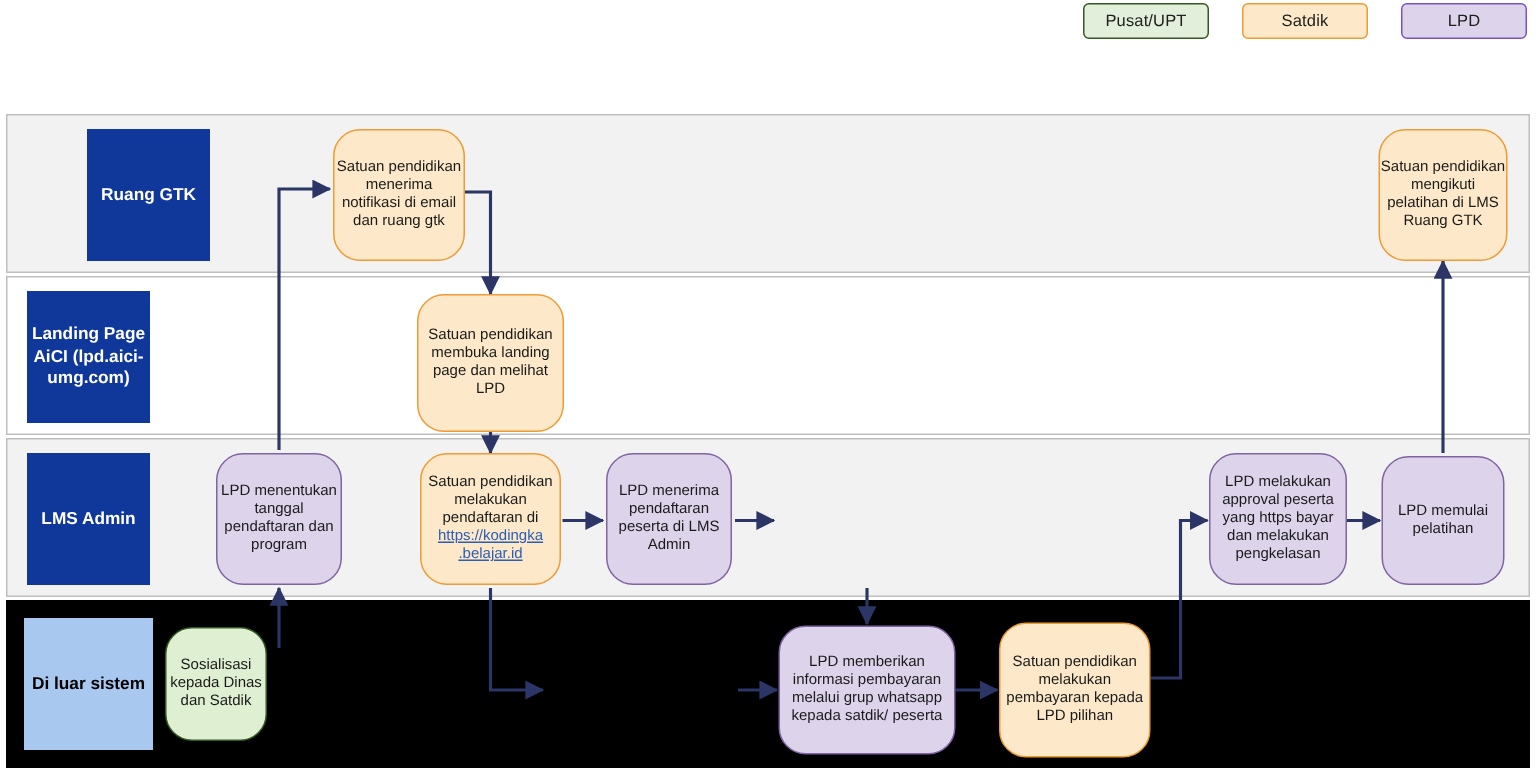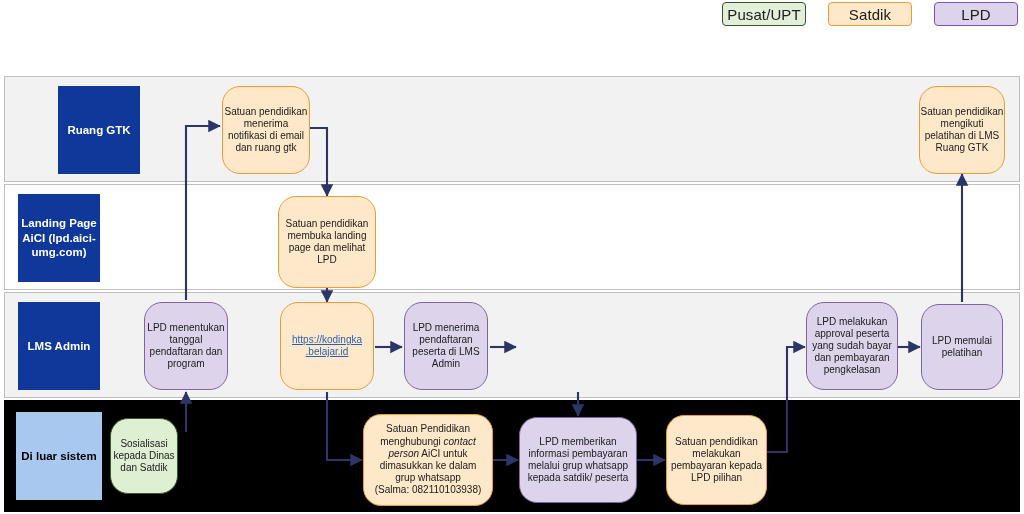--- a/index.html
+++ b/index.html
@@ -18,21 +18,21 @@
 
   
   .legend {
     position: absolute; top: 2px; left: 722px;
     display: flex; gap: 22px; align-items: center;
   }
   .legend-chip {
     width: 84px; height: 24px;
     border-radius: 4px;
     display: flex; align-items: center; justify-content: center;
-    font-size: 15px; color: #20201f;
+    font-size: 11px; color: #20201f;
     letter-spacing: .1px;
   }
   .chip-pusat { background: #e2efda; border: 1.6px solid #375623; }
   .chip-satdik { background: #fde9c9; border: 1.6px solid #ed9b33; }
   .chip-lpd   { background: #ddd4ec; border: 1.6px solid #7b52c4; }
 
   
   .phasebar {
     position: absolute; left: 85px; top: 33px;
     width: 939px; height: 36px;
@@ -173,52 +173,43 @@
   <div class="node n-satdik" style="left:278px; top:196px; width:98px; height:92px;">
     <span>Satuan pendidikan membuka landing page dan melihat LPD</span>
   </div>
 
   <div class="node n-lpd" style="left:144px; top:302px; width:84px; height:88px;">
     <span>LPD menentukan tanggal pendaftaran dan program</span>
   </div>
 
   <div class="node n-satdik" style="left:280px; top:302px; width:94px; height:88px;">
     <div>
+      <span>Satuan pendidikan melakukan pendaftaran di</span>
       <span class="lnk">https://kodingka</span>
       <span class="lnk">.belajar.id</span>
     </div>
   </div>
 
   <div class="node n-lpd" style="left:404px; top:302px; width:84px; height:88px;">
     <span>LPD menerima pendaftaran peserta di LMS Admin</span>
   </div>
 
 
   <div class="node n-lpd" style="left:806px; top:302px; width:92px; height:88px;">
-    <span>LPD melakukan approval peserta yang sudah bayar dan pembayaran pengkelasan</span>
+    <span>LPD melakukan approval peserta yang https bayar dan melakukan pengkelasan</span>
   </div>
 
   <div class="node n-lpd" style="left:921px; top:304px; width:82px; height:86px;">
     <span>LPD memulai pelatihan</span>
   </div>
 
   <div class="node n-pusat" style="left:110px; top:418px; width:68px; height:76px;">
     <span>Sosialisasi kepada Dinas dan Satdik</span>
   </div>
 
-  <div class="node n-satdik" style="left:363px; top:414px; width:130px; height:92px;">
-    <div>
-      <div>Satuan Pendidikan</div>
-      <div><span>menghubungi </span><span class="ital">contact</span></div>
-      <div><span class="ital">person</span><span> AiCI untuk</span></div>
-      <div>dimasukkan ke dalam</div>
-      <div>grup whatsapp</div>
-      <div>(Salma: 082110103938)</div>
-    </div>
-  </div>
 
   <div class="node n-lpd" style="left:519px; top:417px; width:118px; height:86px;">
     <span>LPD memberikan informasi pembayaran melalui grup whatsapp kepada satdik/ peserta</span>
   </div>
 
   <div class="node n-satdik" style="left:666px; top:415px; width:101px; height:90px;">
     <span>Satuan pendidikan melakukan pembayaran kepada LPD pilihan</span>
   </div>
 
 </div>

